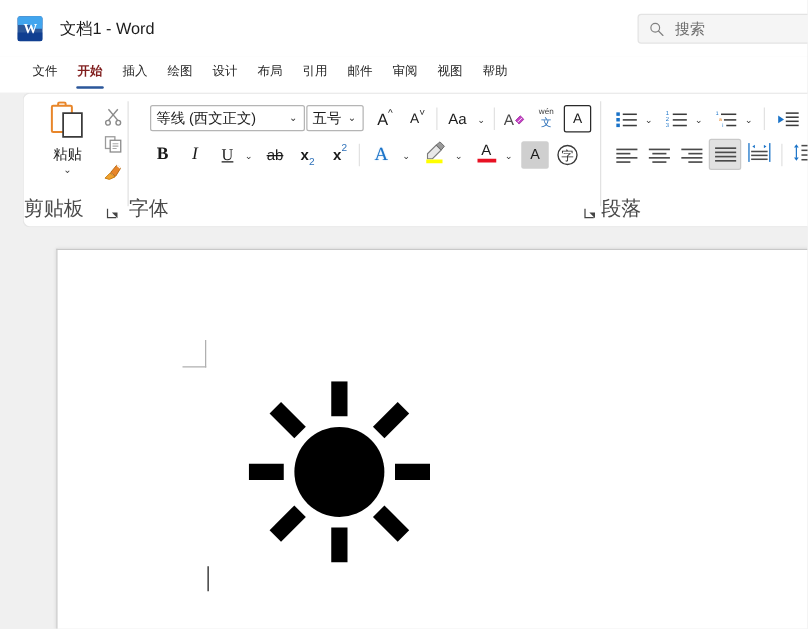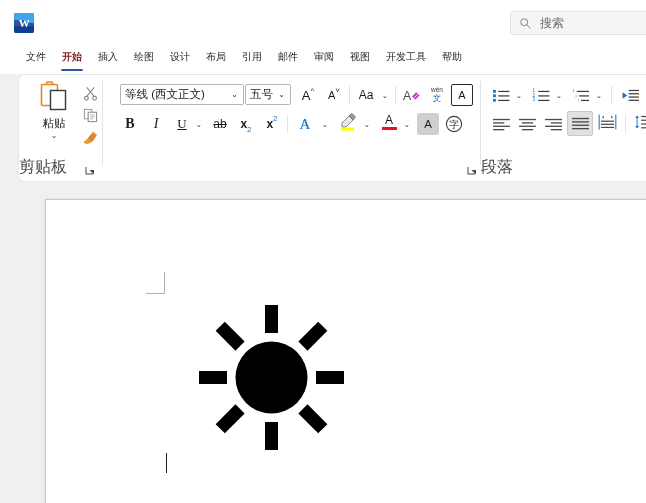--- a/index.html
+++ b/index.html
@@ -136,20 +136,21 @@
 
 <div id="app">
 
   <div class="titlebar">
     <div class="word-logo">
       <div class="lt"></div>
         <div class="rt"></div>
         <div class="lb"></div>
       <div class="w">W</div>
     </div>
+    <div class="doc-title">文档1  -  Word</div>
 
     <div class="searchbox">
       <svg class="mag" viewBox="0 0 16 16">
         <circle cx="6.4" cy="6.4" r="4.3" fill="none" stroke="#5a5a5a" stroke-width="1.15"></circle>
         <line x1="9.6" y1="9.6" x2="14" y2="14" stroke="#5a5a5a" stroke-width="1.15" stroke-linecap="round"></line>
       </svg>
       <span class="ph">搜索</span>
     </div>
   </div>
 
@@ -157,21 +158,20 @@
     <div class="tab">文件</div>
     <div class="tab active">开始</div>
     <div class="tab">插入</div>
     <div class="tab">绘图</div>
     <div class="tab">设计</div>
     <div class="tab">布局</div>
     <div class="tab">引用</div>
     <div class="tab">邮件</div>
     <div class="tab">审阅</div>
     <div class="tab">视图</div>
-    <div class="tab">开发工具</div>
     <div class="tab">帮助</div>
   </div>
 
   <div class="ribbon">
 
     <div class="grp" style="left:0; width:72px;">
       <div class="paste-btn">
         <svg width="30" height="34" viewBox="0 0 30 34">
           <rect x="2.5" y="3.5" width="16" height="21" rx="1" fill="#fff" stroke="#e8862a" stroke-width="1.6"></rect>
           <path d="M7.5 3.5 L7.5 2 Q7.5 1 8.6 1 L12.4 1 Q13.5 1 13.5 2 L13.5 3.5" fill="none" stroke="#e8862a" stroke-width="1.6"></path>
@@ -307,20 +307,21 @@
       <div class="icbtn" style="left:314px; top:38px; width:22px; background:#cfcfcf;">
         <span style="font-size:11.5px;">A</span>
       </div>
       <div class="icbtn" style="left:340px; top:38px; width:22px;">
         <svg width="18" height="18" viewBox="0 0 18 18">
           <circle cx="9" cy="9" r="7.6" fill="none" stroke="#3a3a3a" stroke-width="1.1"></circle>
           <text x="9" y="12.8" font-size="10" text-anchor="middle" fill="#2a2a2a" font-family="DejaVu Sans, sans-serif">字</text>
         </svg>
       </div>
 
+      <div class="grp-label">字体</div>
       <svg class="dlg" style="left:364px;" viewBox="0 0 10 10">
         <path d="M1 1 L1 8 L8 8" fill="none" stroke="#444" stroke-width="1"></path>
         <path d="M4.5 4 L9 4 L9 8.5 Z" fill="#444"></path>
       </svg>
       <div class="grp-sep" style="left:377px;"></div>
     </div>
 
     <div class="grp" style="left:462px; width:180px;">
 
       <div class="icbtn" style="left:8px; top:9px; width:24px;">

